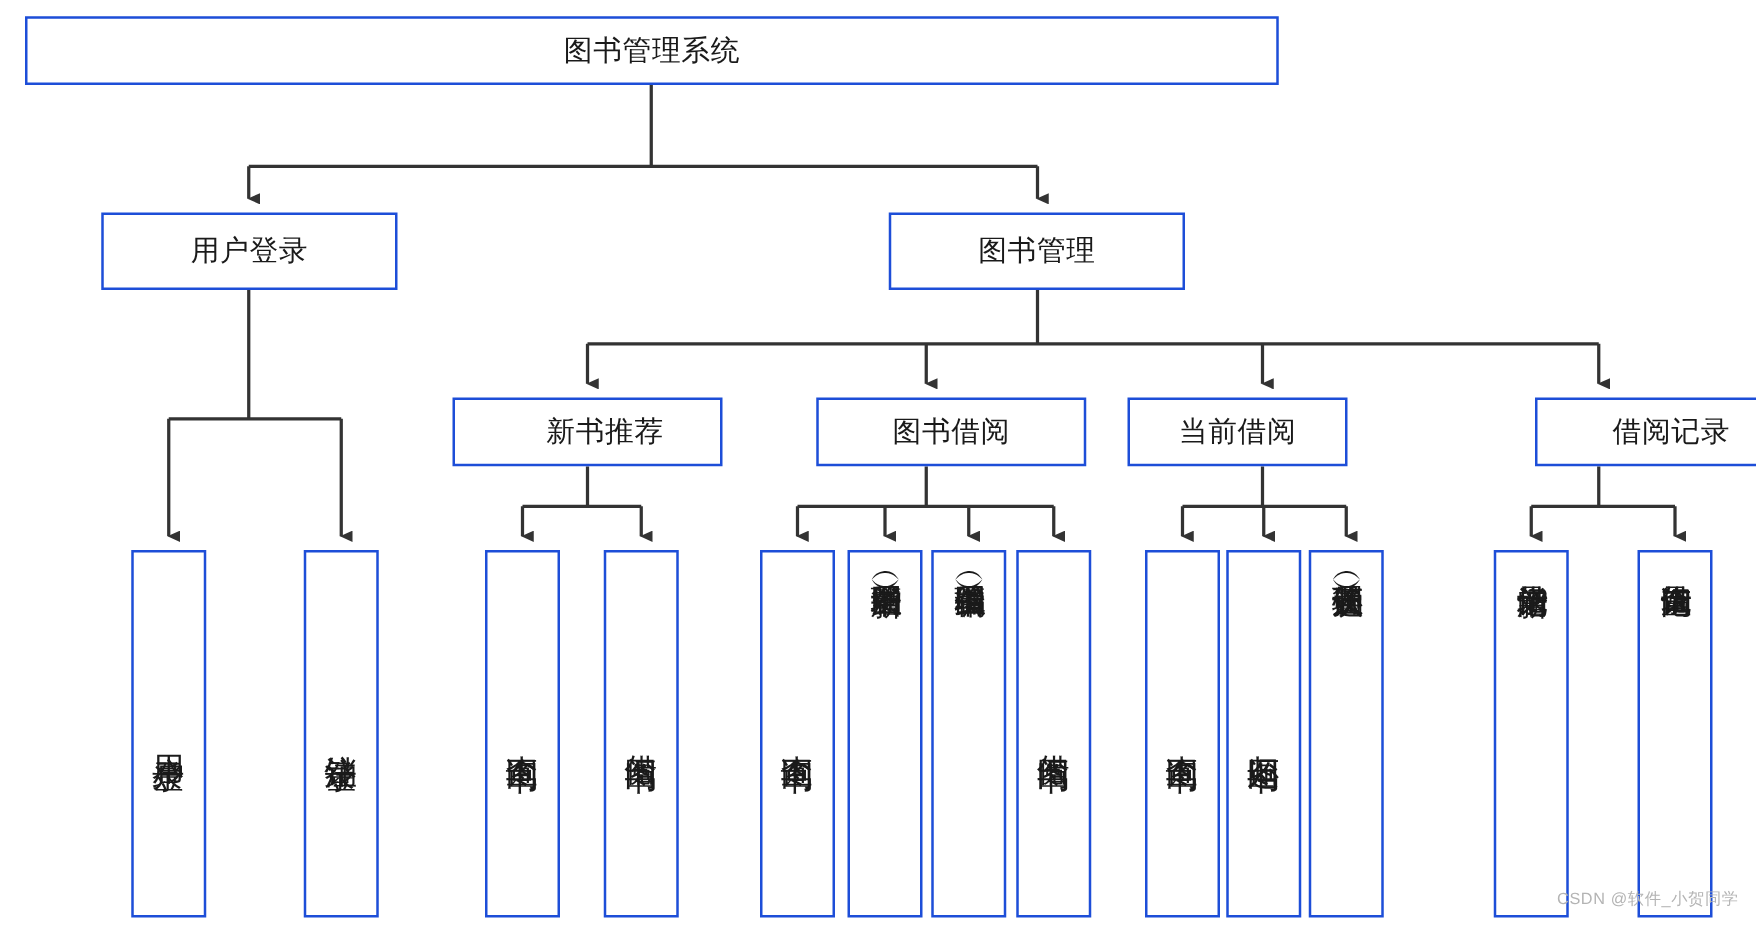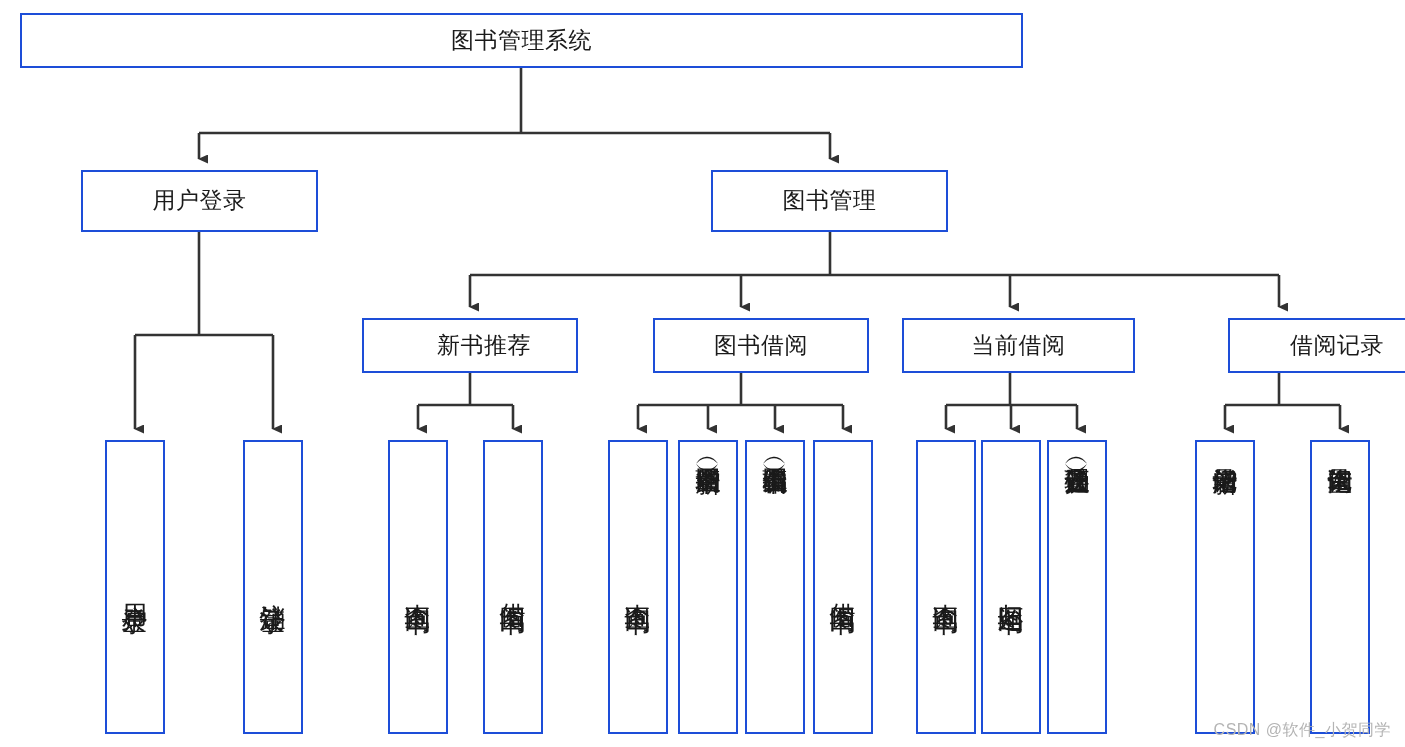--- a/index.html
+++ b/index.html
@@ -62,22 +62,22 @@
     font-size: 25px;
     letter-spacing: 0px;
   }
   .vert.center-text {
     align-items: center;
     padding-top: 0;
   }
   #watermark {
     position: absolute;
     right: 14px;
-    bottom: 6px;
-    font-size: 16px;
+    bottom: 19px;
+    font-size: 13px;
     color: #b4b4b4;
     white-space: nowrap;
     letter-spacing: 0.5px;
     pointer-events: none;
   }
 </style>
 </head>
 <body>
 
 <div id="diagram-root">
@@ -135,21 +135,21 @@
   <div class="node-box horiz" style="left: 711px; top: 170px; width: 237px; height: 62px;">
     <span class="node-label">图书管理</span>
   </div>
 
   <div class="node-box horiz" style="left: 362px; top: 318px; width: 216px; height: 55px; padding-left: 28px;">
     <span class="node-label">新书推荐</span>
   </div>
   <div class="node-box horiz" style="left: 633px; top: 318px; width: 216px; height: 55px; margin-left: 20px;">
     <span class="node-label">图书借阅</span>
   </div>
-  <div class="node-box horiz" style="left: 902px; top: 318px; width: 233px; height: 55px;">
+  <div class="node-box horiz" style="left: 902px; top: 318px; width: 176px; height: 55px;">
     <span class="node-label">当前借阅</span>
   </div>
   <div class="node-box horiz" style="left: 1228px; top: 318px; width: 218px; height: 55px;">
     <span class="node-label">借阅记录</span>
   </div>
 
   <div id="leaf-layer">
       <div class="node-box vert center-text" style="left: 105px; top: 440px; width: 60px; height: 294px;">
         <span class="node-label">用户登录</span>
       </div>

